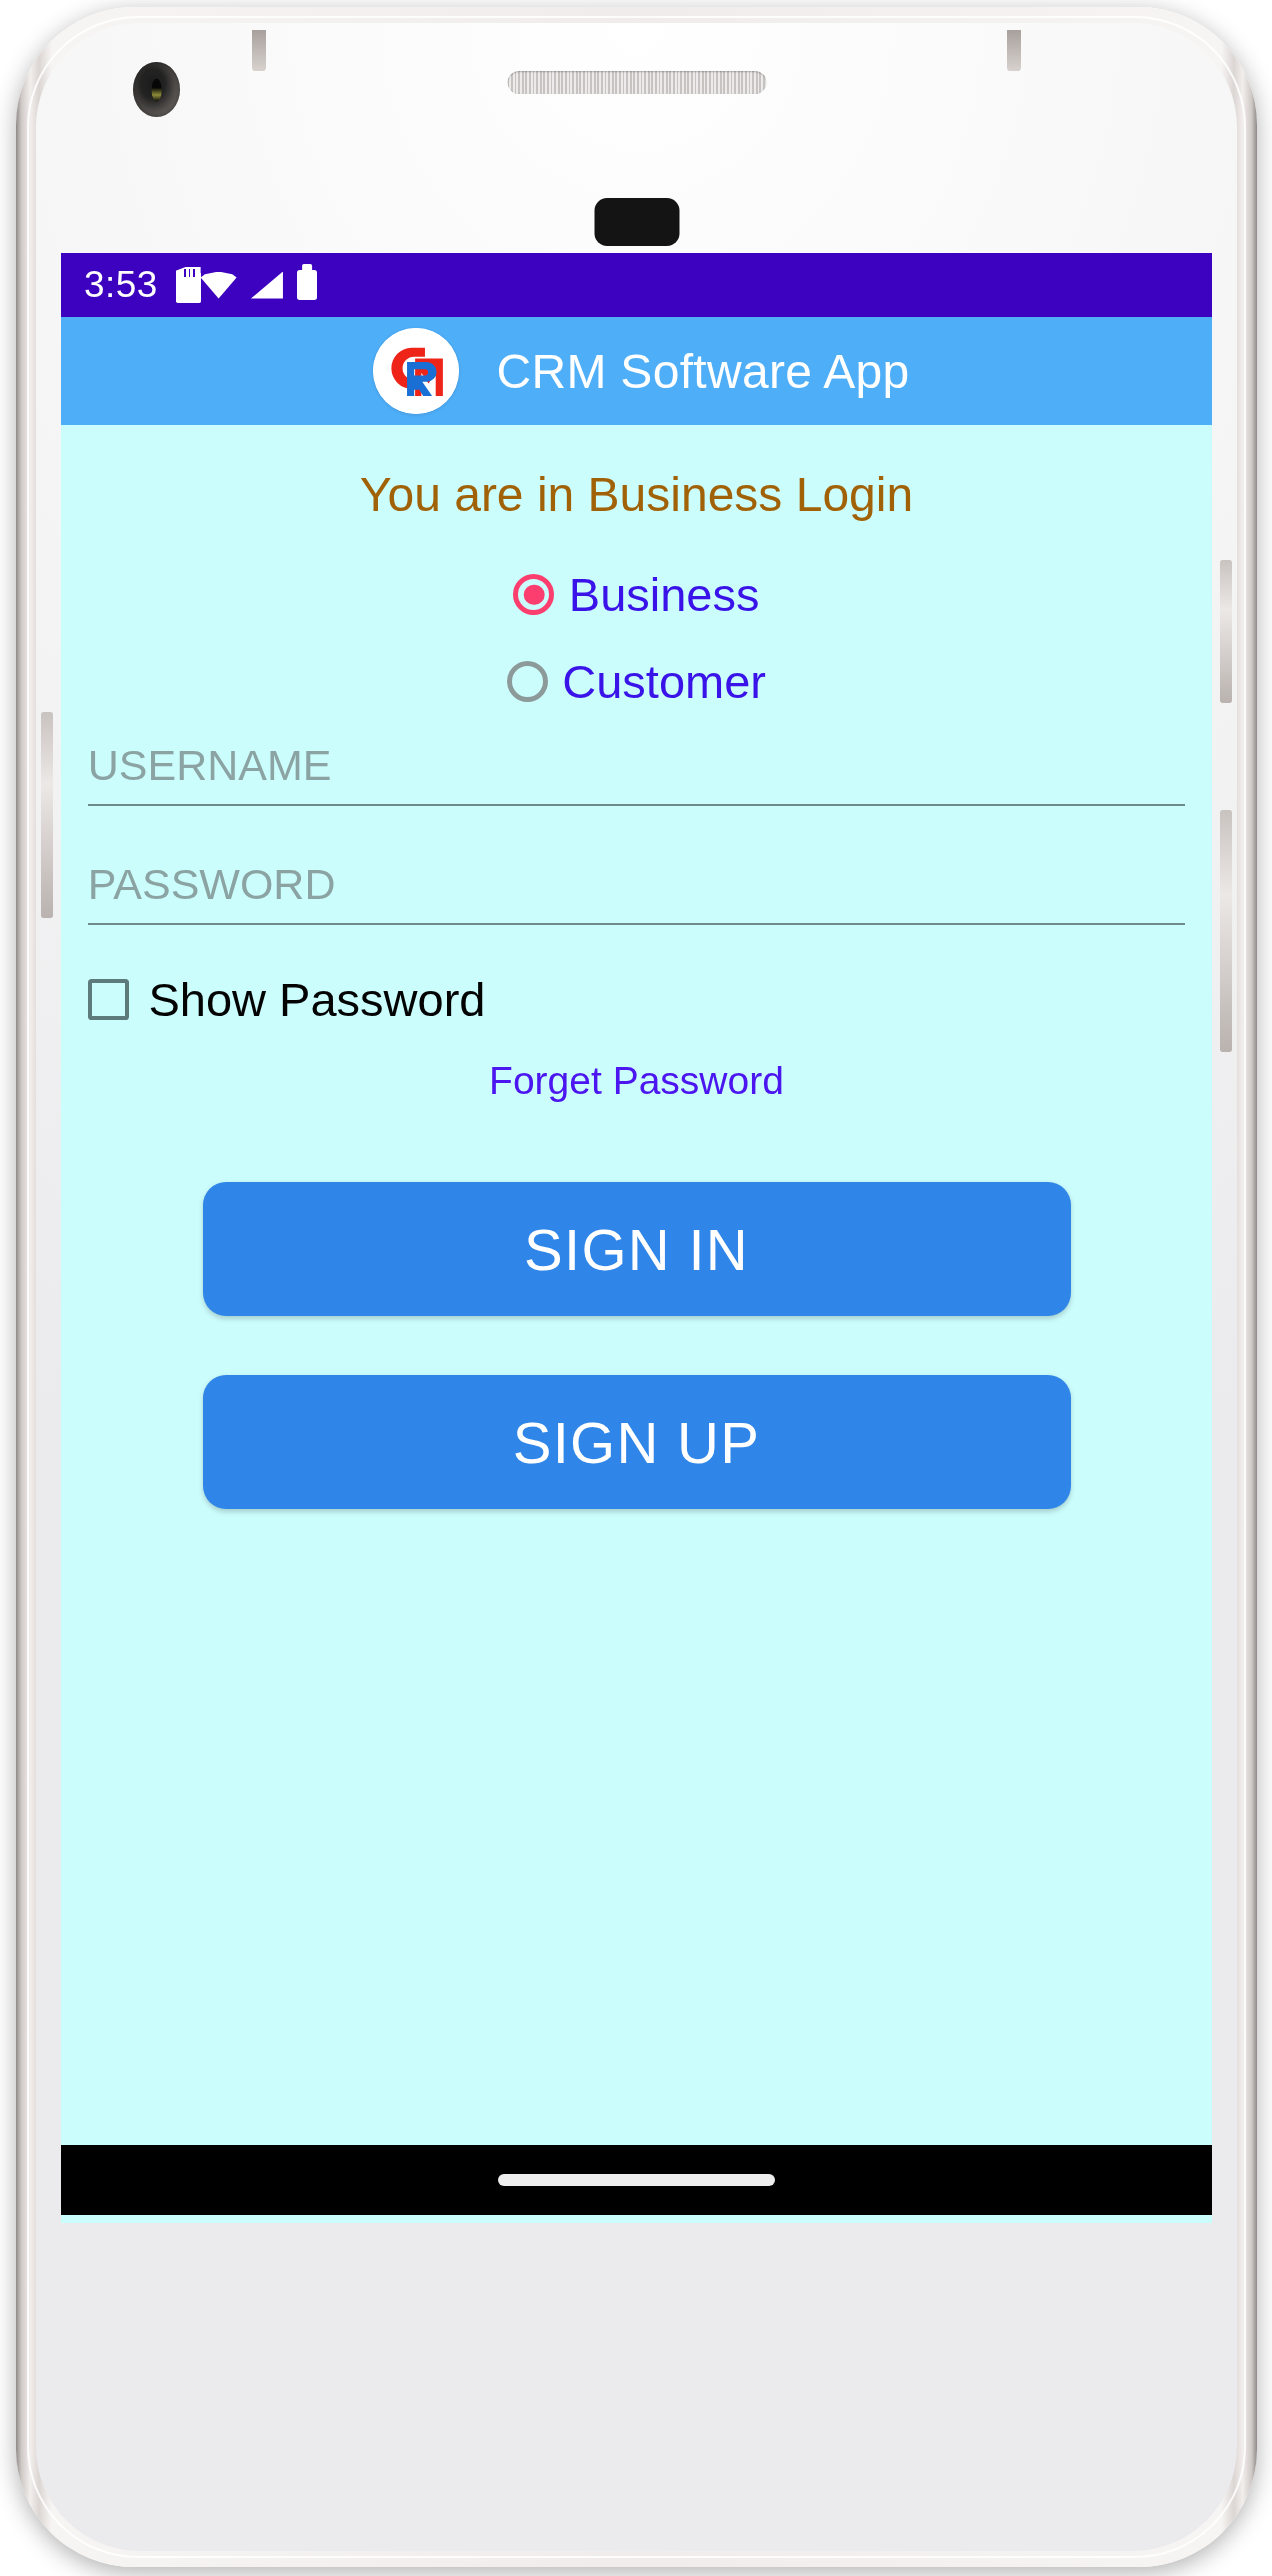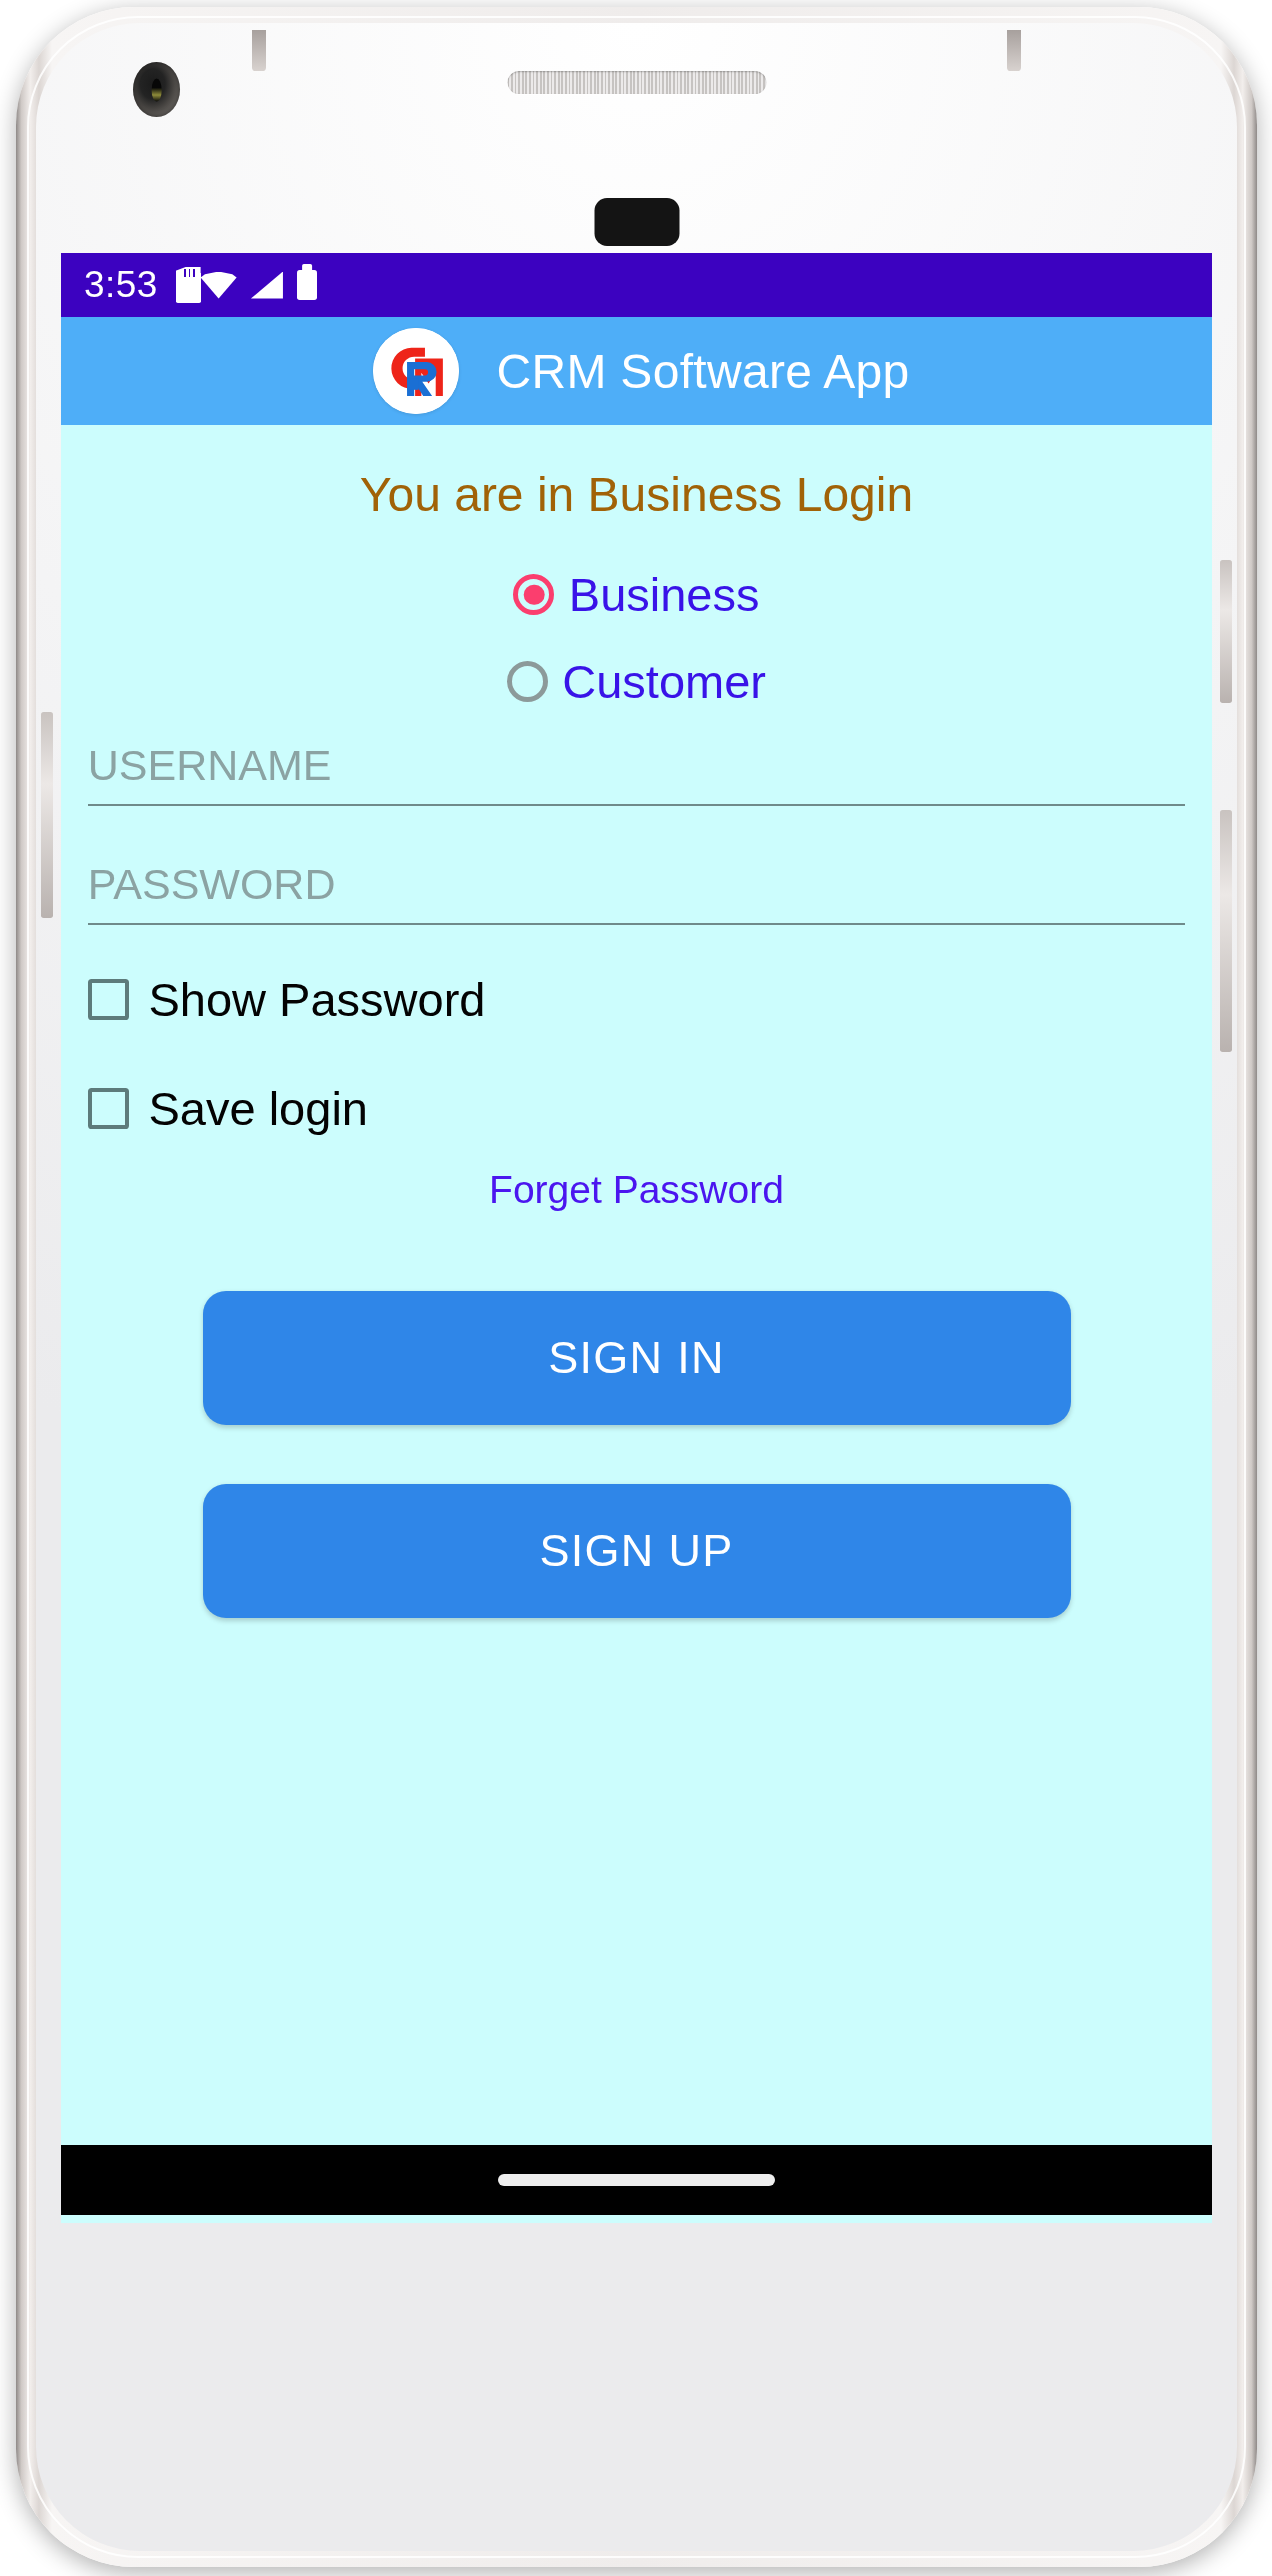--- a/index.html
+++ b/index.html
@@ -339,21 +339,21 @@
 
   .btn {
     display: block;
     width: 868px;
     height: 134px;
     margin: 0 auto;
     border: none;
     border-radius: 23px;
     background: #2f86e8;
     color: #ffffff;
-    font-size: 45px;
+    font-size: 58px;
     letter-spacing: 1.3px;
     font-family: "Liberation Sans", sans-serif;
     cursor: pointer;
     box-shadow: 0 2.7px 5.4px rgba(0,0,0,.18);
   }
   .btn.signin { margin-top: 79px; }
   .btn.signup { margin-top: 59px; }
 
   
   .nav-bar {
@@ -452,24 +452,20 @@
 
       <div class="field">
         <input type="text" placeholder="PASSWORD" style="">
       </div>
 
       <label class="check-row">
         <span class="check-box"></span>
         <span class="check-label">Show Password</span>
       </label>
 
-      <label class="check-row second">
-        <span class="check-box"></span>
-        <span class="check-label">Save login</span>
-      </label>
 
       <div class="forget">Forget Password</div>
 
       <button class="btn signin">SIGN IN</button>
 
       <button class="btn signup">SIGN UP</button>
 
       <div class="nav-bar">
         <div class="nav-pill"></div>
       </div>

